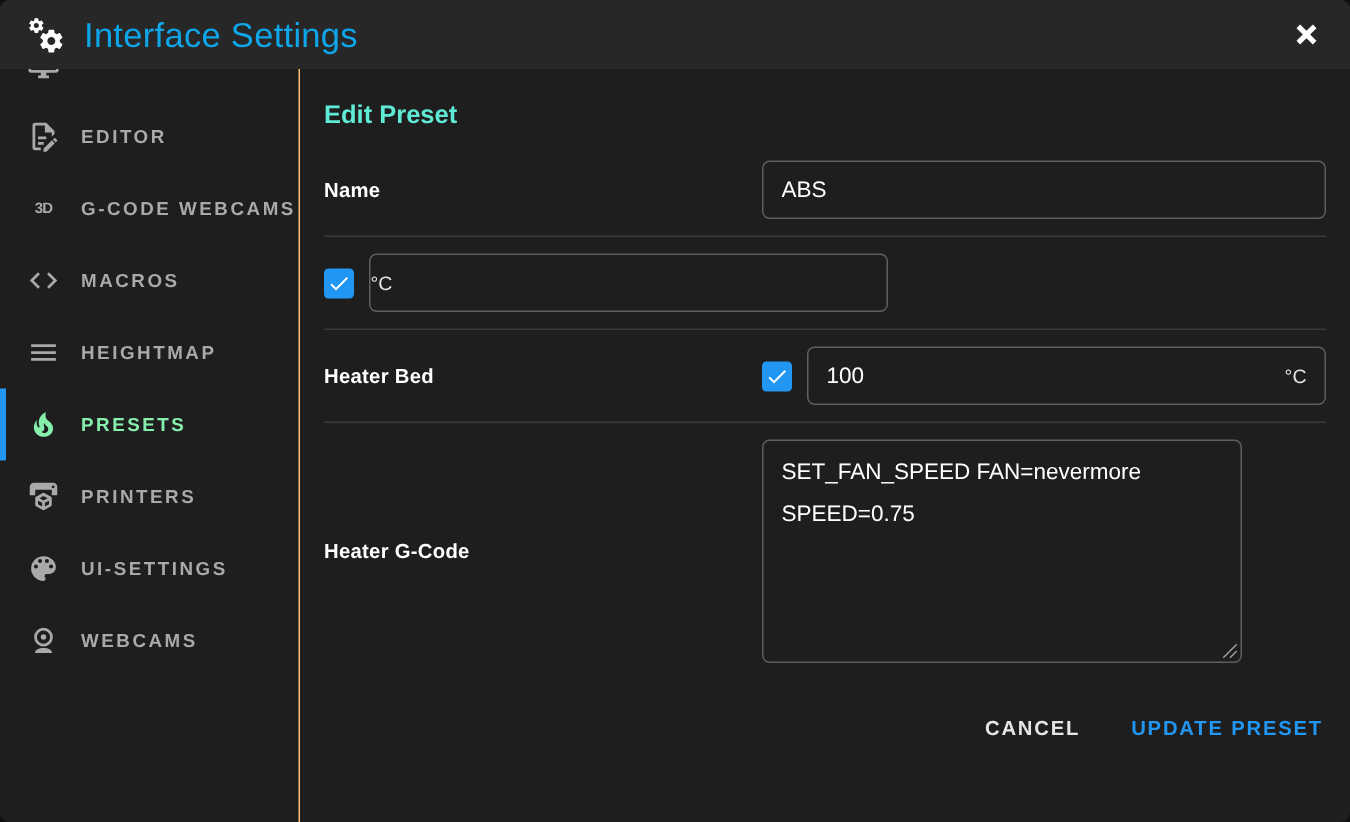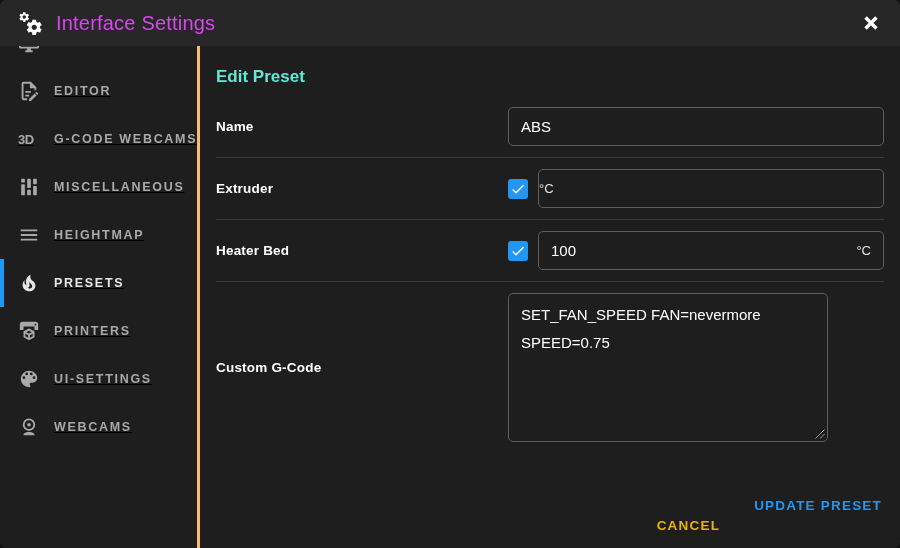--- a/index.html
+++ b/index.html
@@ -12,38 +12,38 @@
     display:flex;flex-direction:column;
     font-family:"Liberation Sans", sans-serif;
     -webkit-font-smoothing:antialiased;
   }
   
   .titlebar{
     flex:none;height:46px;background:#272727;
     display:flex;align-items:center;gap:13px;padding:0 17px;
   }
   .titlebar .app-icon{width:26px;height:26px;color:#fff;flex:none;}
-  .titlebar .title{flex:1;color:#d946ef;font-size:20px;font-weight:500;letter-spacing:.2px;}
+  .titlebar .title{flex:1;color:#0ea5e9;font-size:23px;font-weight:500;letter-spacing:.2px;}
   .close-btn{background:none;border:none;padding:2px;cursor:pointer;color:#fff;display:flex;}
   .close-btn svg{width:20px;height:20px;}
   
   .main{flex:1;display:flex;min-height:0;}
-  .sidebar{flex:none;width:200px;border-right:3px solid #fdba74;overflow:hidden;text-decoration:underline;}
+  .sidebar{flex:none;width:200px;border-right:1px solid #fdba74;overflow:hidden;}
   .nav{margin-top:-27px;}
   .nav-item{
     position:relative;height:48px;display:flex;align-items:center;gap:14px;
     padding:0 12px 0 18px;color:#a9a9a9;cursor:pointer;
   }
   .nav-item svg{width:22px;height:22px;flex:none;}
   .nav-item .icon-3d{
-    width:22px;flex:none;font-size:13px;font-weight:800;
+    width:22px;flex:none;text-align:center;font-size:10px;font-weight:800;
     letter-spacing:-.5px;font-family:"Liberation Sans", sans-serif;
   }
   .nav-label{font-size:12.5px;font-weight:600;letter-spacing:1.7px;white-space:nowrap;}
-  .nav-item.active{color:#e5e5e5;}
+  .nav-item.active{color:#86efac;}
   .nav-item.active::before{
     content:"";position:absolute;left:0;top:0;bottom:0;width:4px;background:#2196f3;
   }
   
   .content{flex:1;min-width:0;padding:0 16px;display:flex;flex-direction:column;}
   .form-title{color:#5eead4;font-size:17px;font-weight:700;padding:21px 0 9px;}
   .row{display:flex;align-items:center;padding:11px 0;}
   .row.divided{border-bottom:1px solid #3a3a3a;}
   .row-label{flex:1;color:#fff;font-size:13.5px;font-weight:700;letter-spacing:.2px;}
   .control{flex:none;width:376px;display:flex;align-items:center;}
@@ -67,21 +67,21 @@
     border:1px solid #5f5f5f;border-radius:5px;color:#fff;
     font-size:15px;line-height:28px;padding:7px 12px;resize:none;outline:none;
     font-family:inherit;overflow:hidden;
   }
   .resize-handle{position:absolute;right:3px;bottom:3px;width:11px;height:11px;color:#9e9e9e;}
   .actions{display:flex;justify-content:flex-end;align-items:center;gap:30px;padding:21px 0;}
   .btn{
     background:none;border:none;cursor:pointer;font-family:inherit;
     font-size:13.5px;font-weight:700;letter-spacing:1.2px;padding:4px 2px;
   }
-  .btn.cancel{color:#eab308;margin-top:40px;}
+  .btn.cancel{color:#e5e5e5;}
   .btn.submit{color:#2196f3;}
 </style>
 </head>
 <body>
 
 <div class="dialog">
 
   <div class="titlebar">
     <svg class="app-icon" viewBox="0 0 24 24">
         <path fill="currentColor" d="M15.9,18.45C17.25,18.45 18.35,17.35 18.35,16C18.35,14.65 17.25,13.55 15.9,13.55C14.54,13.55 13.45,14.65 13.45,16C13.45,17.35 14.54,18.45 15.9,18.45M21.1,16.68L22.58,17.84C22.71,17.95 22.75,18.13 22.66,18.29L21.26,20.71C21.17,20.86 21,20.92 20.83,20.86L19.09,20.16C18.73,20.44 18.33,20.67 17.91,20.85L17.64,22.7C17.62,22.87 17.47,23 17.3,23H14.5C14.32,23 14.18,22.87 14.15,22.7L13.89,20.85C13.46,20.67 13.07,20.44 12.71,20.16L10.96,20.86C10.81,20.92 10.62,20.86 10.54,20.71L9.14,18.29C9.05,18.13 9.09,17.95 9.22,17.84L10.7,16.68L10.65,16L10.7,15.31L9.22,14.16C9.09,14.05 9.05,13.86 9.14,13.71L10.54,11.29C10.62,11.13 10.81,11.07 10.96,11.13L12.71,11.84C13.07,11.56 13.46,11.32 13.89,11.15L14.15,9.29C14.18,9.13 14.32,9 14.5,9H17.3C17.47,9 17.62,9.13 17.64,9.29L17.91,11.15C18.33,11.32 18.73,11.56 19.09,11.84L20.83,11.13C21,11.07 21.17,11.13 21.26,11.29L22.66,13.71C22.75,13.86 22.71,14.05 22.58,14.16L21.1,15.31L21.15,16L21.1,16.68M6.69,8.07C7.56,8.07 8.26,7.37 8.26,6.5C8.26,5.63 7.56,4.92 6.69,4.92A1.58,1.58 0 0,0 5.11,6.5C5.11,7.37 5.82,8.07 6.69,8.07M10.03,6.94L11,7.68C11.07,7.75 11.09,7.87 11.03,7.97L10.13,9.53C10.08,9.63 9.96,9.67 9.86,9.63L8.74,9.18L8,9.62L7.81,10.81C7.79,10.92 7.7,11 7.59,11H5.79C5.67,11 5.58,10.92 5.56,10.81L5.4,9.62L4.64,9.18L3.5,9.63C3.41,9.67 3.3,9.63 3.24,9.53L2.34,7.97C2.28,7.87 2.31,7.75 2.39,7.68L3.34,6.94L3.31,6.5L3.34,6.06L2.39,5.32C2.31,5.25 2.28,5.13 2.34,5.03L3.24,3.47C3.3,3.37 3.41,3.33 3.5,3.37L4.63,3.82L5.4,3.38L5.56,2.19C5.58,2.08 5.67,2 5.79,2H7.59C7.7,2 7.79,2.08 7.81,2.19L8,3.38L8.74,3.82L9.86,3.37C9.96,3.33 10.08,3.37 10.13,3.47L11.03,5.03C11.09,5.13 11.07,5.25 11,5.32L10.03,6.06L10.06,6.5L10.03,6.94Z"></path>
@@ -112,34 +112,27 @@
             </svg>
           <span class="nav-label">EDITOR</span>
         </div>
 
         <div class="nav-item">
           <span class="icon-3d">3D</span>
           <span class="nav-label">G-CODE WEBCAMS</span>
         </div>
 
 
-
-        <div class="nav-item">
-          <svg viewBox="0 0 24 24">
-              <g fill="currentColor">
-                <rect x="3.5" y="3" width="4" height="4" rx="0.8"></rect>
-                <rect x="3.5" y="9" width="4" height="12" rx="0.8"></rect>
-                <rect x="10" y="3" width="4" height="10" rx="0.8"></rect>
-                <rect x="10" y="15" width="4" height="6" rx="0.8"></rect>
-                <rect x="16.5" y="3" width="4" height="6" rx="0.8"></rect>
-                <rect x="16.5" y="11" width="4" height="10" rx="0.8"></rect>
-              </g>
-            </svg>
-          <span class="nav-label">MISCELLANEOUS</span>
-        </div>
+        <div class="nav-item">
+          <svg viewBox="0 0 24 24">
+              <path fill="currentColor" d="M14.6,16.6L19.2,12L14.6,7.4L16,6L22,12L16,18L14.6,16.6M9.4,16.6L4.8,12L9.4,7.4L8,6L2,12L8,18L9.4,16.6Z"></path>
+            </svg>
+          <span class="nav-label">MACROS</span>
+        </div>
+
 
         <div class="nav-item">
           <svg viewBox="0 0 24 24">
               <path fill="currentColor" d="M3,6H21V8H3V6M3,11H21V13H3V11M3,16H21V18H3V16Z"></path>
             </svg>
           <span class="nav-label">HEIGHTMAP</span>
         </div>
 
         <div class="nav-item active">
           <svg viewBox="0 0 24 24">
@@ -180,21 +173,20 @@
       <div class="row divided">
         <div class="row-label">Name</div>
         <div class="control">
           <div class="input-box">
             <input type="text" value="ABS" style="">
           </div>
         </div>
       </div>
 
       <div class="row divided">
-        <div class="row-label">Extruder</div>
         <div class="control">
           <div class="checkbox">
             <svg viewBox="0 0 24 24">
                 <path fill="currentColor" d="M9,16.17L4.83,12L3.41,13.41L9,19L21,7L19.59,5.59L9,16.17Z"></path>
               </svg>
           </div>
           <div class="input-box">
             <span class="unit">°C</span>
           </div>
         </div>
@@ -209,21 +201,21 @@
               </svg>
           </div>
           <div class="input-box">
             <input type="text" value="100" style="">
             <span class="unit">°C</span>
           </div>
         </div>
       </div>
 
       <div class="row">
-        <div class="row-label">Custom G-Code</div>
+        <div class="row-label">Heater G-Code</div>
         <div class="control">
           <div class="textarea-box">
             <textarea spellcheck="false" style="">SET_FAN_SPEED FAN=nevermore SPEED=0.75</textarea>
             <svg class="resize-handle" viewBox="0 0 11 11">
                 <path d="M1.5 10.5 L10.5 1.5 M6 10.5 L10.5 6" stroke="currentColor" stroke-width="1" fill="none"></path>
               </svg>
           </div>
         </div>
       </div>
 

